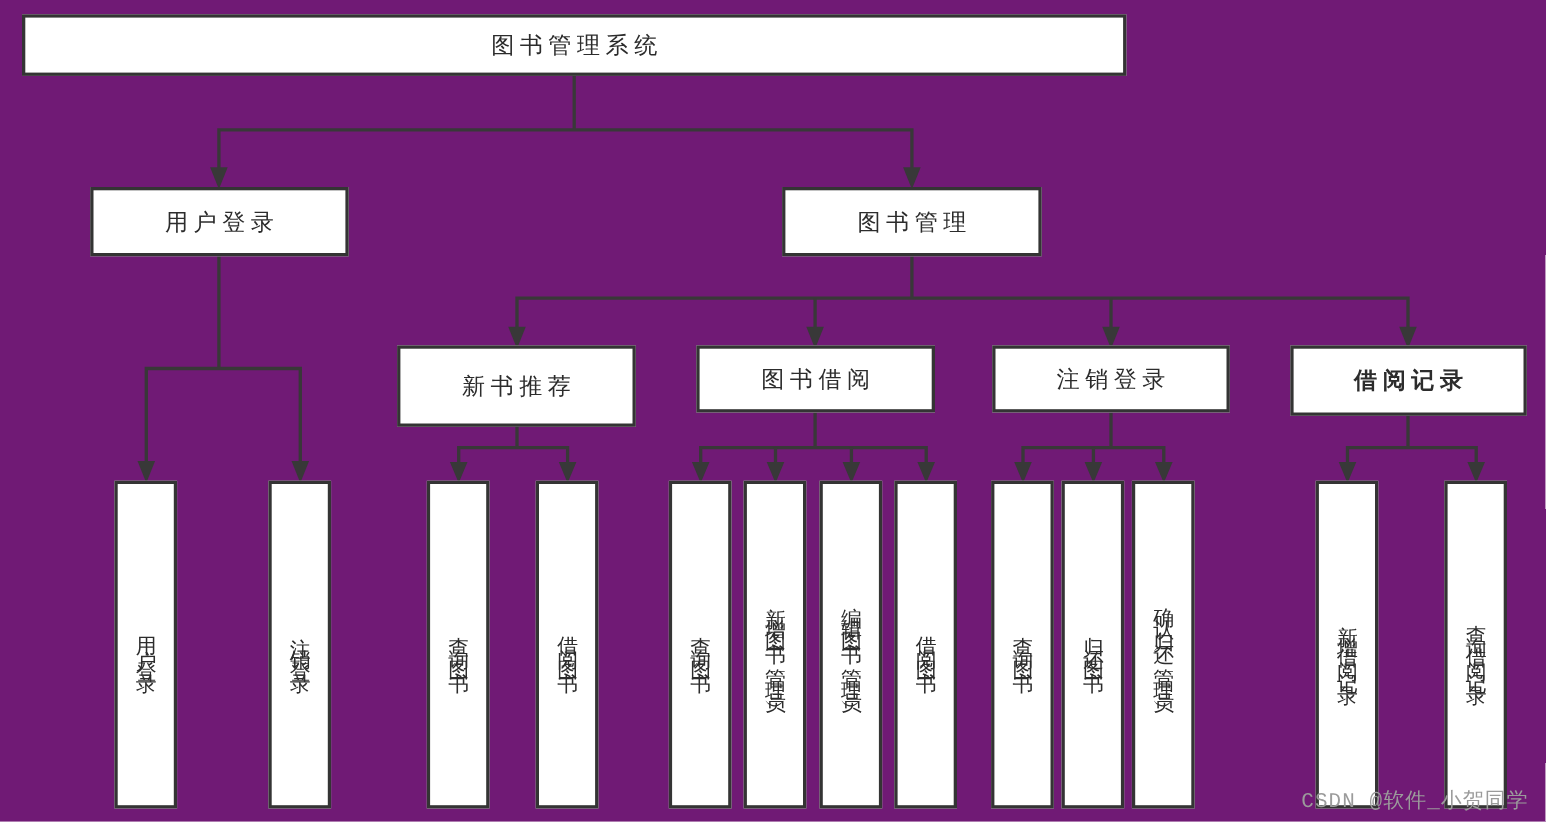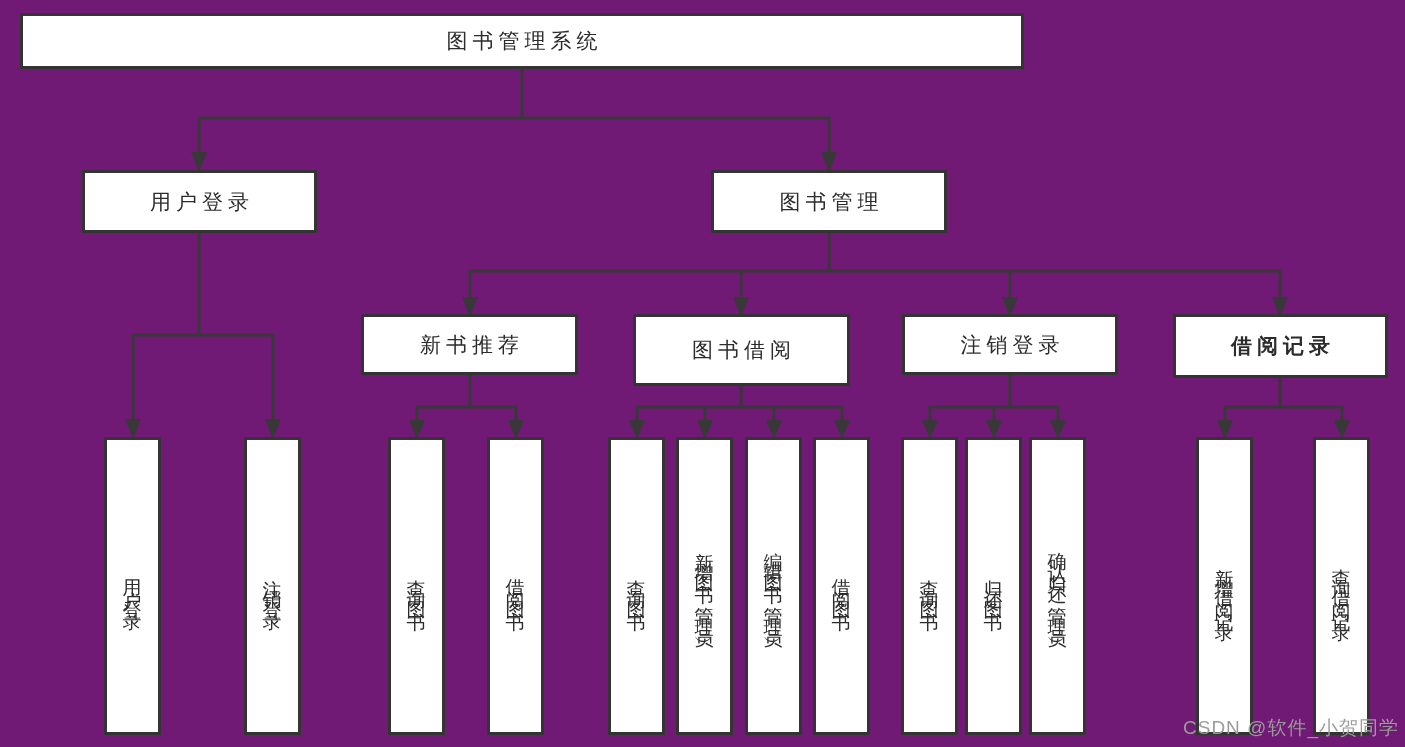--- a/index.html
+++ b/index.html
@@ -45,20 +45,21 @@
     color: #2c2c2c;
   }
   .watermark {
     position: absolute;
     left: 1183px;
     top: 715px;
     font-size: 19px;
     letter-spacing: 1px;
     color: #9b9b9b;
     white-space: nowrap;
+    font-family: Liberation Mono, monospace;
   }
 </style>
 </head>
 <body>
 
 <div class="canvas">
 
   <svg class="edges" viewBox="0 0 1405 747" xmlns="http://www.w3.org/2000/svg">
 
     <g>
@@ -125,24 +126,24 @@
     <span>图书管理系统</span>
   </div>
 
   <div class="node h" style="left:82px; top:170px; width:235px; height:63px;">
     <span>用户登录</span>
   </div>
   <div class="node h" style="left:711px; top:170px; width:236px; height:63px;text-align:center;">
     <span>图书管理</span>
   </div>
 
-  <div class="node h" style="left:361px; top:314px; width:217px; height:61px;">
+  <div class="node h" style="left:361px; top:314px; width:217px; height:74px;">
     <span>新书推荐</span>
   </div>
-  <div class="node h" style="left:633px; top:314px; width:217px; height:72px;">
+  <div class="node h" style="left:633px; top:314px; width:217px; height:61px;">
     <span>图书借阅</span>
   </div>
   <div class="node h" style="left:902px; top:314px; width:216px; height:61px;">
     <span>注销登录</span>
   </div>
   <div class="node h" style="left:1173px; top:314px; width:215px; height:64px;font-weight:bold;">
     <span>借阅记录</span>
   </div>
 
   <div class="node v" style="left:104px; top:437px; width:57px; height:298px;">

